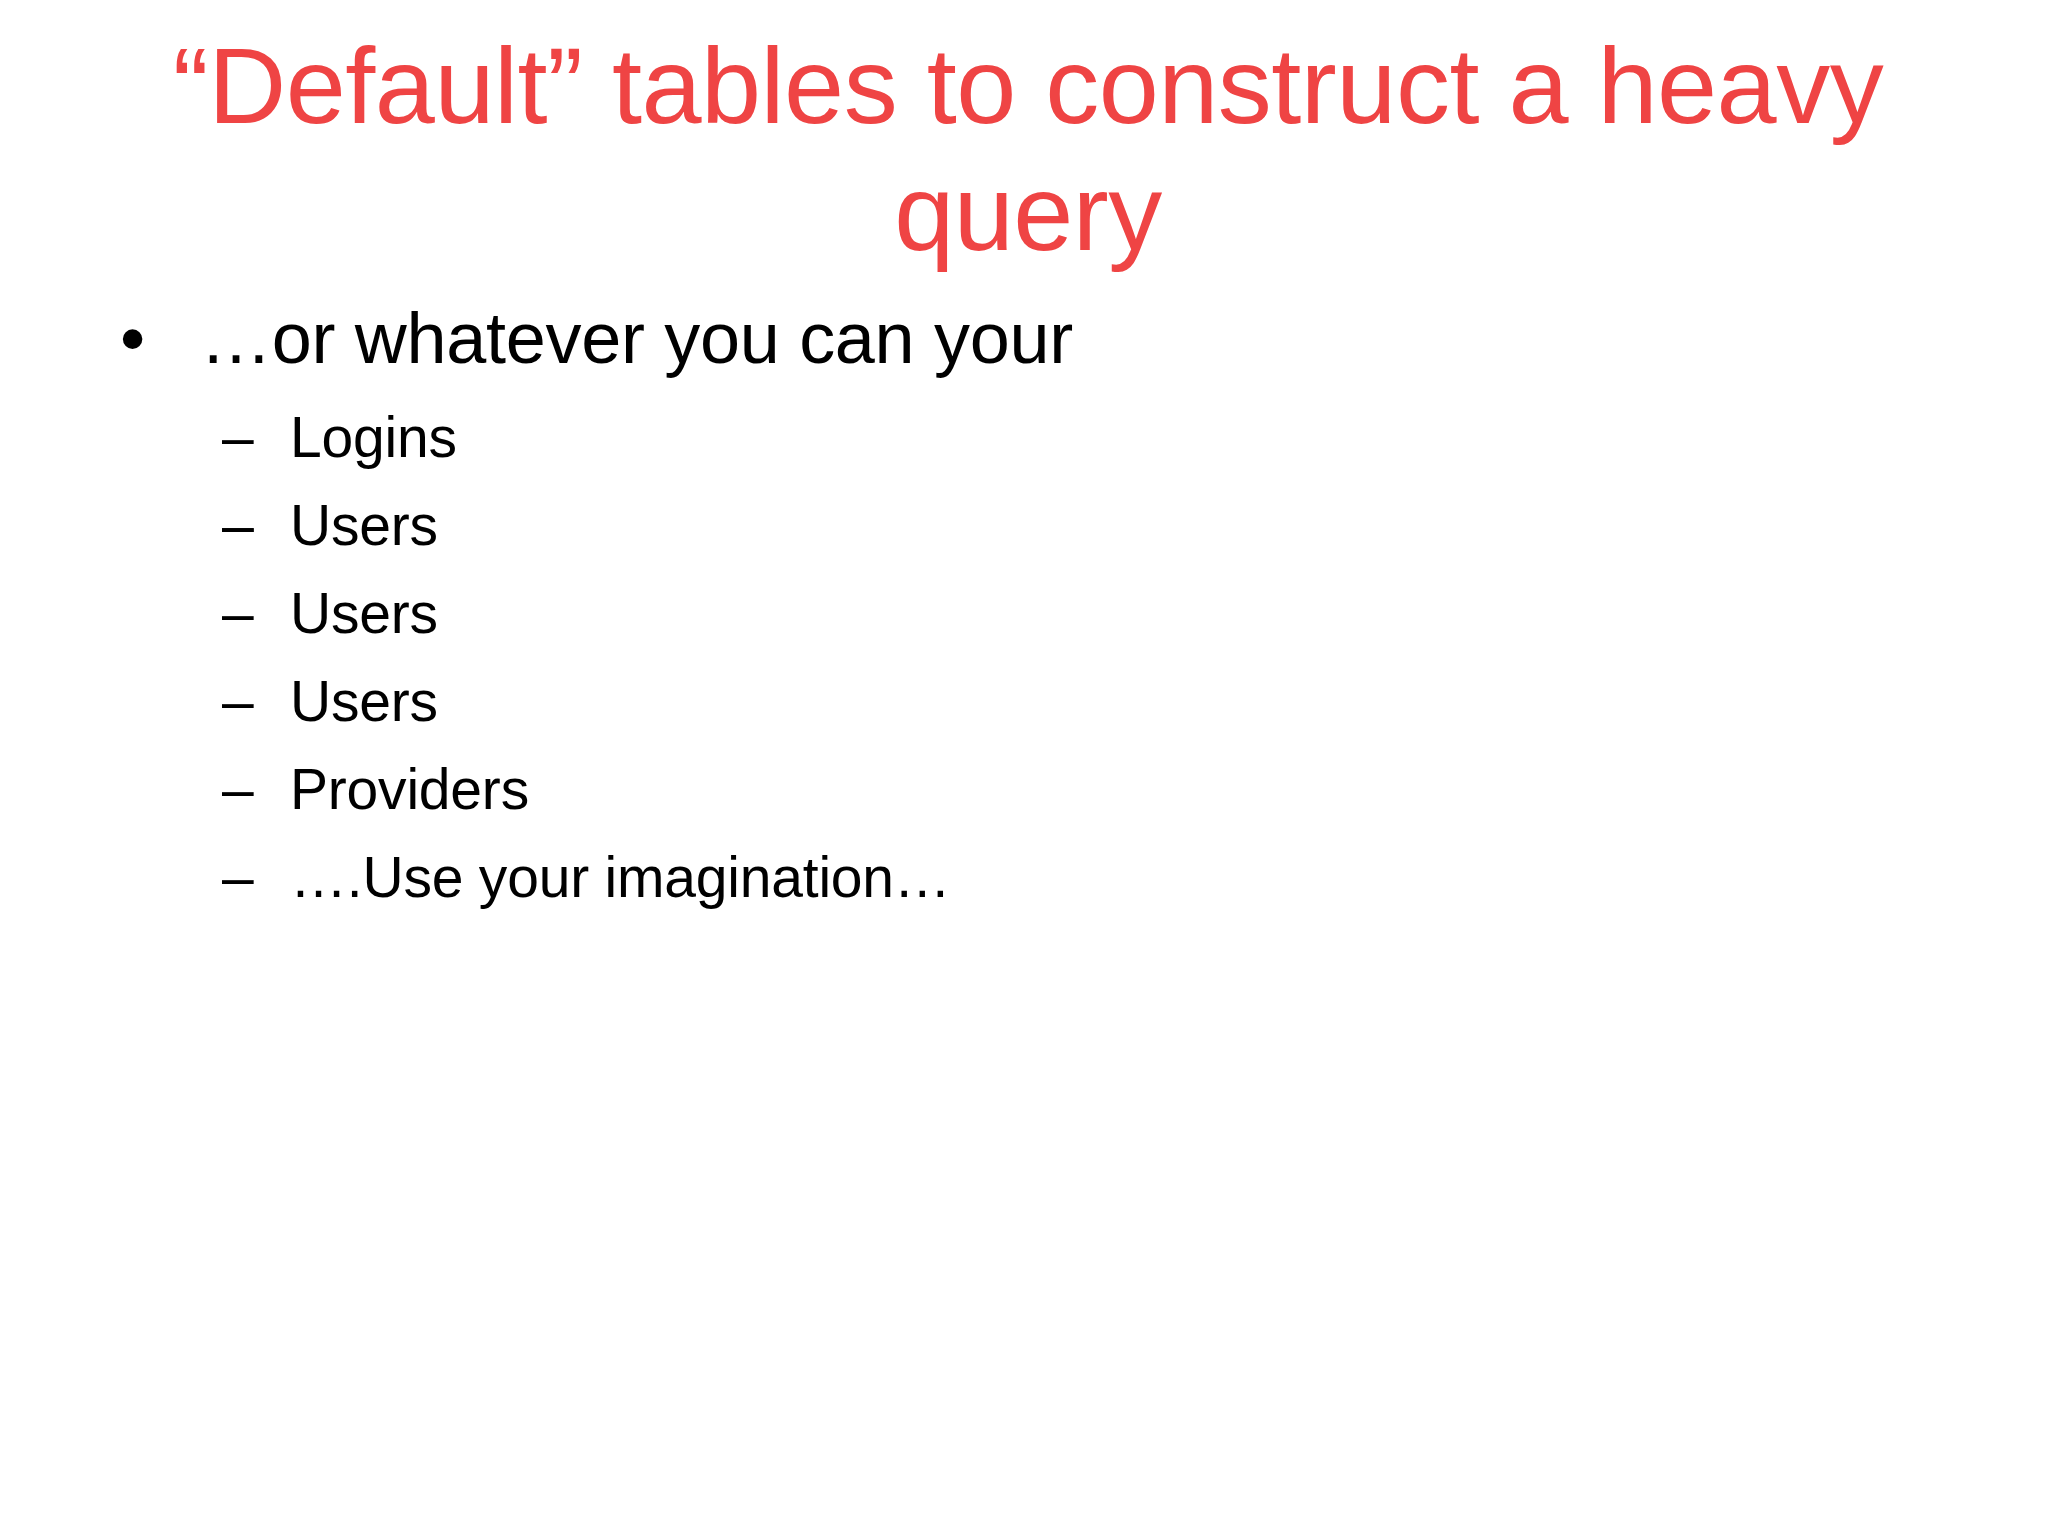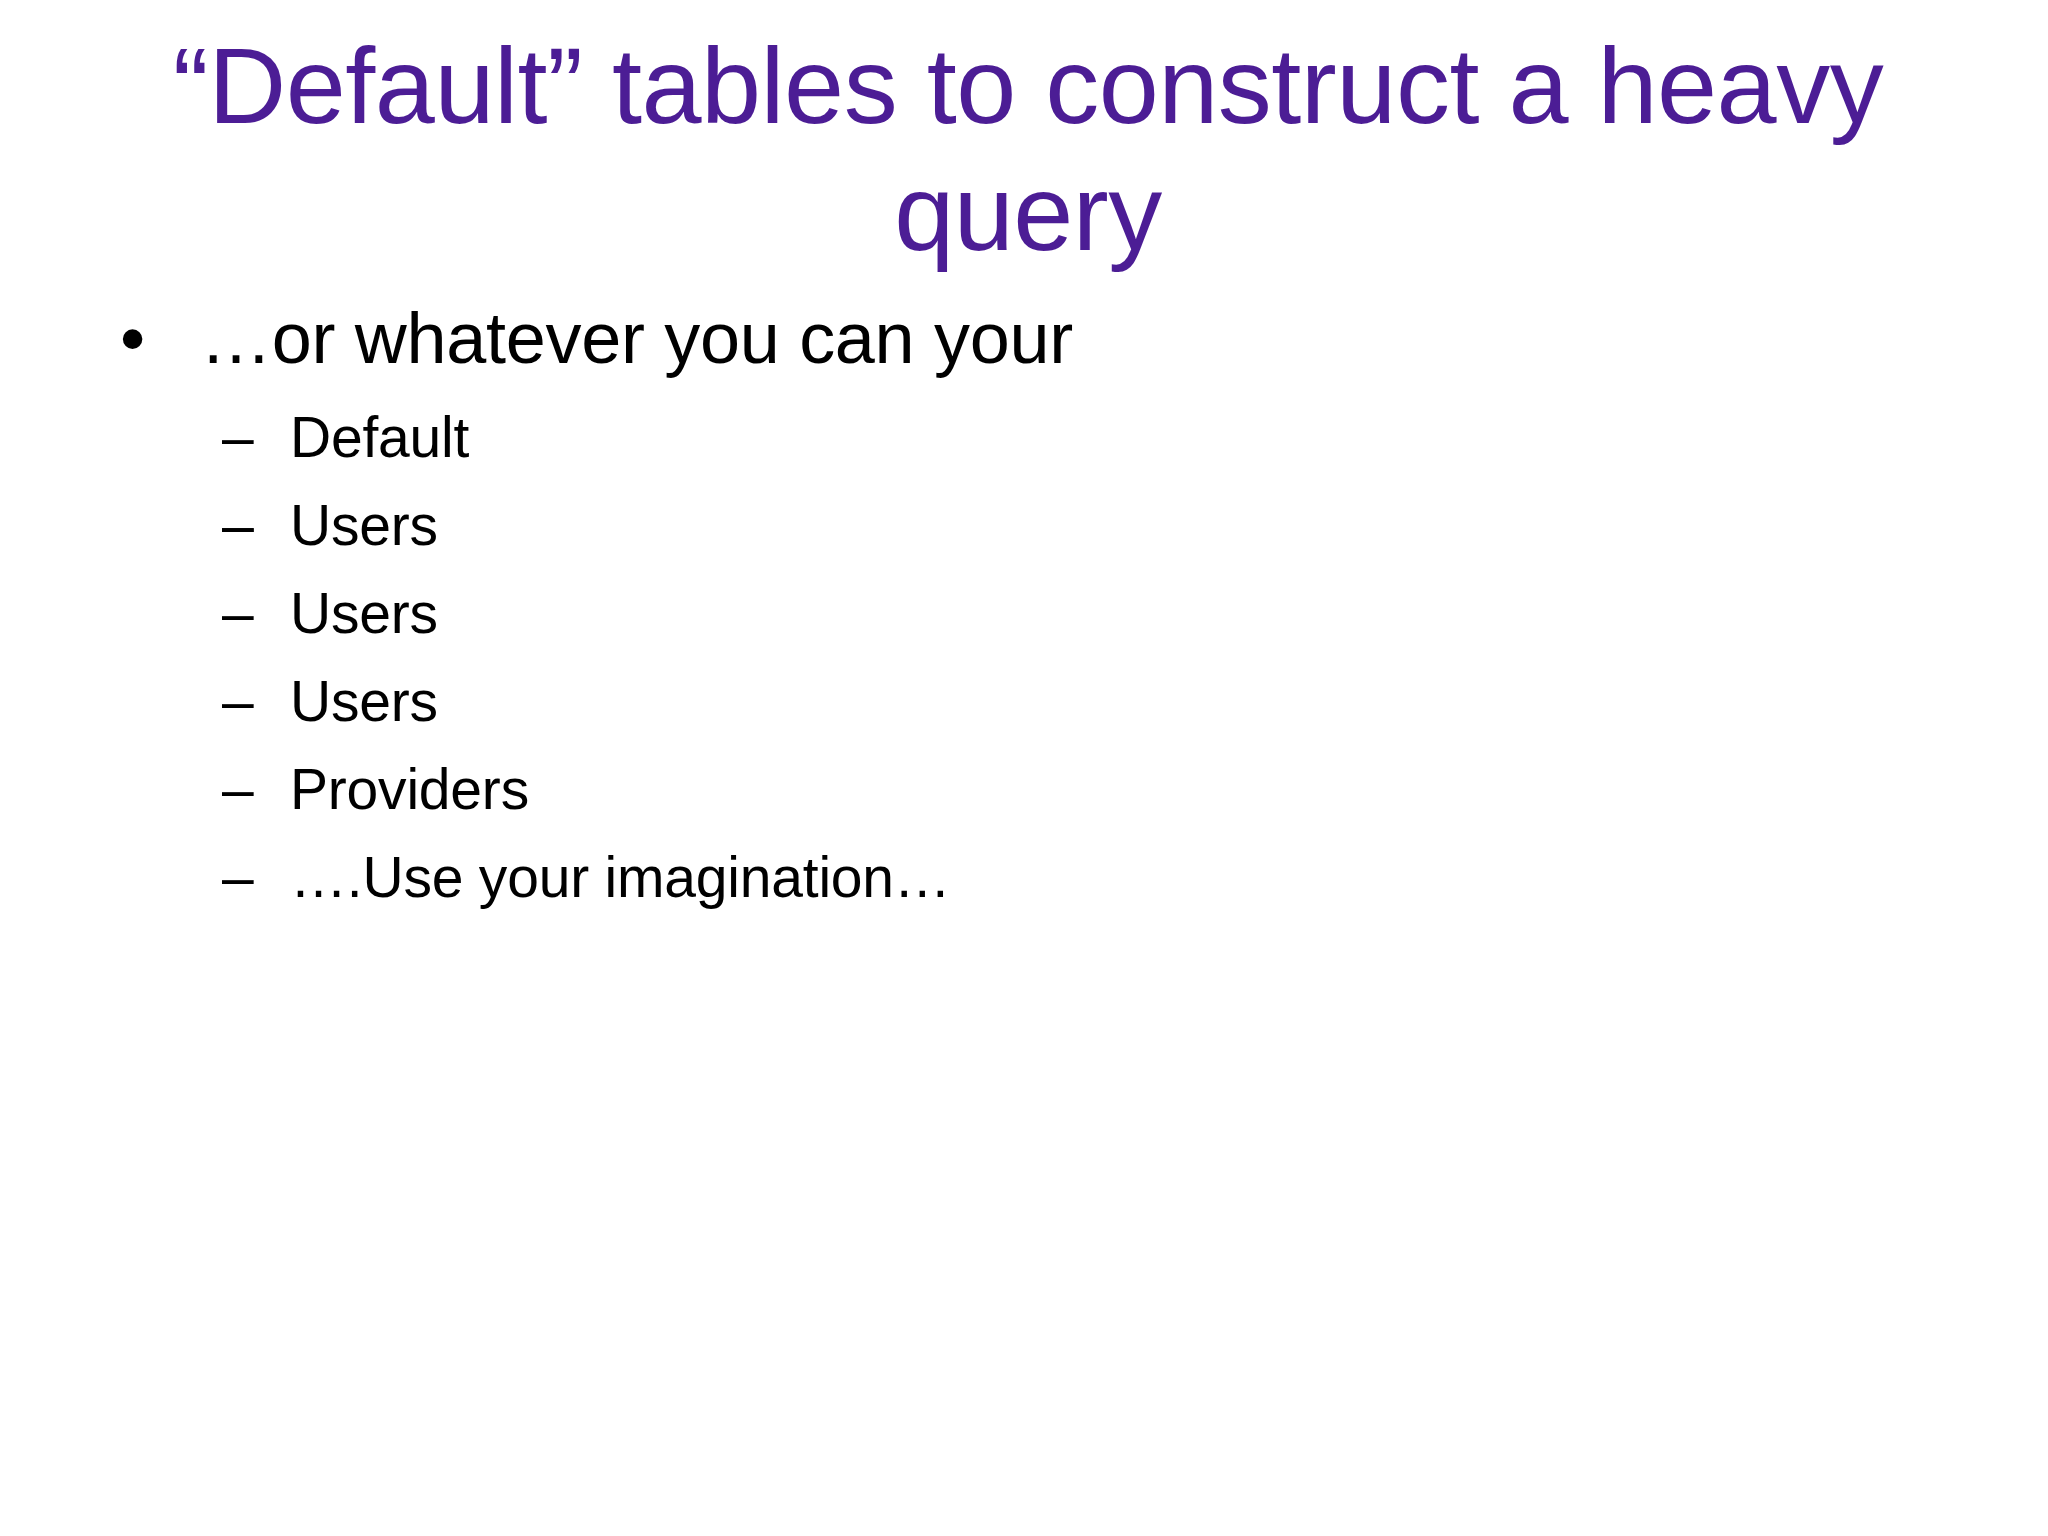--- a/index.html
+++ b/index.html
@@ -28,21 +28,21 @@
   .slide-title {
     position: absolute;
     left: 128px;
     top: 22px;
     width: 1800px;
     text-align: center;
     font-size: 108px;
     line-height: 1.18;
     font-weight: 400;
     letter-spacing: -0.5px;
-    color: #4c1d95;
+    color: #ef4444;
     white-space: normal;
   }
 
   
   .body-block {
     position: absolute;
     left: 0;
     top: 296px;
     width: 2048px;
   }
@@ -117,21 +117,21 @@
 
       <li class="level1-item">
         <span class="bullet-glyph">•</span>
         <span>…or whatever you can your</span>
 
         <div class="l2-wrap">
           <ul class="level2">
 
             <li class="level2-item">
               <span class="dash-glyph">–</span>
-              <span>Default</span>
+              <span>Logins</span>
             </li>
 
             <li class="level2-item">
               <span class="dash-glyph">–</span>
             </li>
 
             <li class="level2-item">
               <span class="dash-glyph">–</span>
               <span>Users</span>
             </li>

